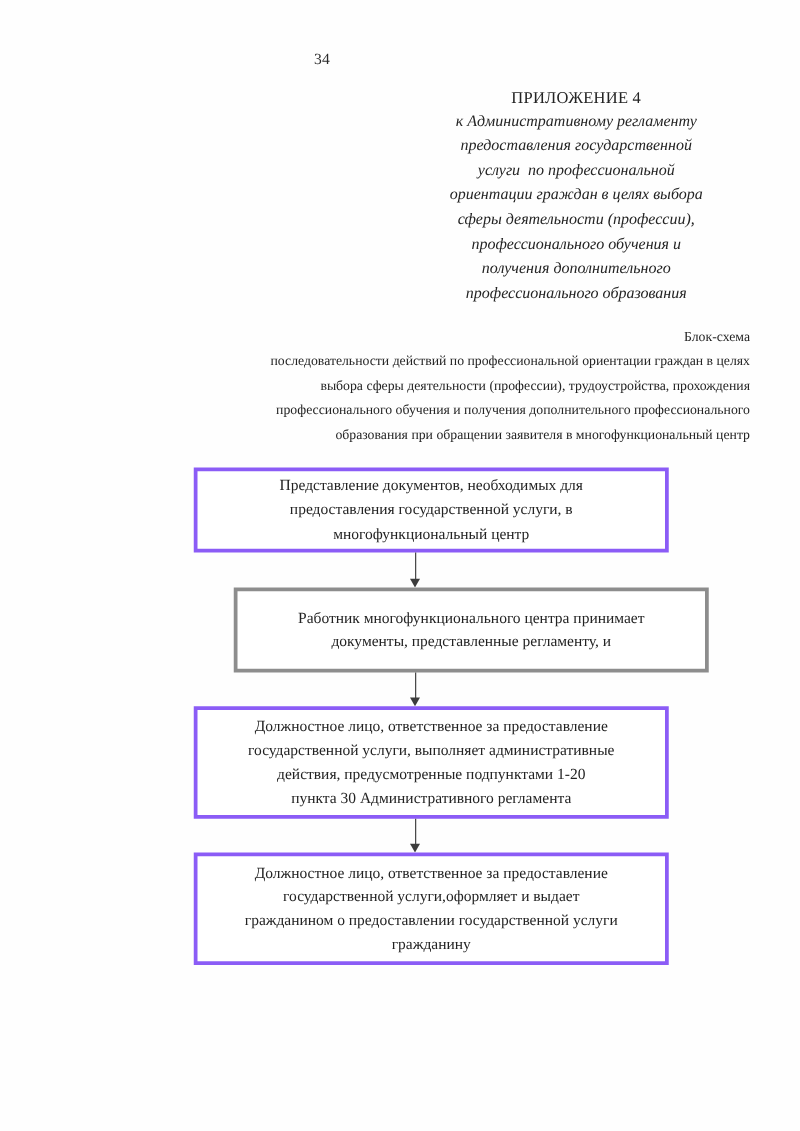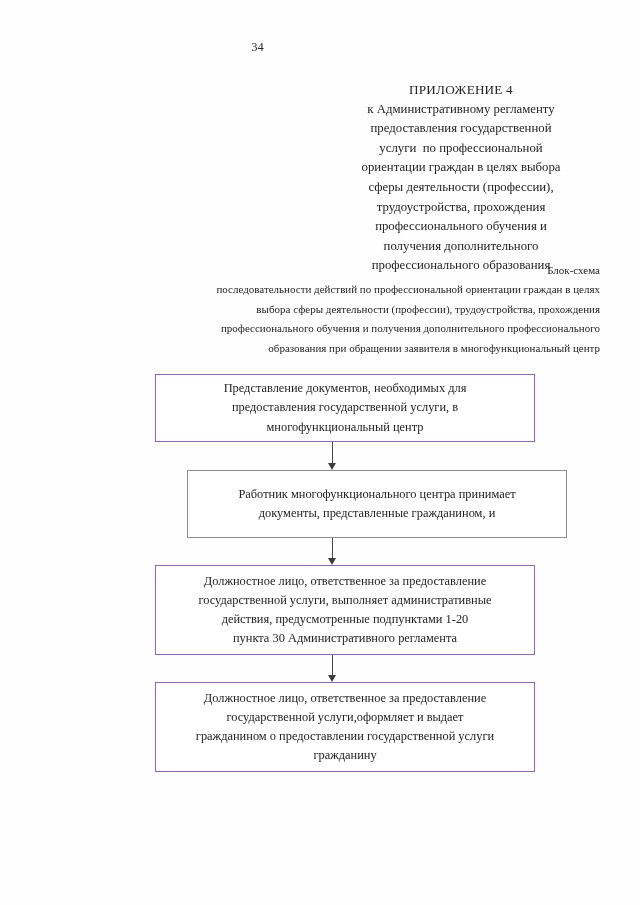--- a/index.html
+++ b/index.html
@@ -38,30 +38,30 @@
   
   .appendix-block {
     position: absolute;
     top: 68px;
     left: 322px;
     width: 278px;
     text-align: center;
     font-size: 12.8px;
     line-height: 19.6px;
     color: #242424;
-    margin-top: 12px;
   }
   .appendix-block .appendix-title {
     display: block;
     font-size: 13.2px;
     letter-spacing: 0.2px;
   }
   .appendix-block .appendix-line {
     display: block;
     white-space: pre;
+    font-style: italic;
   }
 
   
   .doc-title {
     position: absolute;
     top: 261px;
     left: 40px;
     width: 560px;
     text-align: right;
     font-size: 11px;
@@ -83,21 +83,21 @@
     width: 640px;
     height: 905px;
     pointer-events: none;
   }
 
   .flow-box {
     position: absolute;
     left: 155px;
     width: 380px;
     box-sizing: border-box;
-    border: 1px solid #8b5cf6;
+    border: 3px solid #8b5cf6;
     background: #ffffff;
     display: flex;
     align-items: center;
     justify-content: center;
     pointer-events: auto;
   }
   .flow-box .box-text {
     display: block;
     width: 100%;
     text-align: center;
@@ -157,21 +157,20 @@
 
   <div class="page-number">34</div>
 
   <div class="appendix-block">
     <span class="appendix-title">ПРИЛОЖЕНИЕ 4</span>
     <span class="appendix-line">к Административному регламенту</span>
     <span class="appendix-line">предоставления государственной</span>
     <span class="appendix-line">услуги  по профессиональной</span>
     <span class="appendix-line">ориентации граждан в целях выбора</span>
     <span class="appendix-line">сферы деятельности (профессии),</span>
-    <span class="appendix-line">трудоустройства, прохождения</span>
     <span class="appendix-line">профессионального обучения и</span>
     <span class="appendix-line">получения дополнительного</span>
     <span class="appendix-line">профессионального образования</span>
   </div>
 
   <div class="doc-title">
     <span class="title-main">Блок-схема</span>
     <span class="title-line">последовательности действий по профессиональной ориентации граждан в целях</span>
     <span class="title-line">выбора сферы деятельности (профессии), трудоустройства, прохождения</span>
     <span class="title-line">профессионального обучения и получения дополнительного профессионального</span>
@@ -189,21 +188,21 @@
     </div>
 
     <div class="connector" id="connector-1">
       <span class="shaft"></span>
       <span class="head"></span>
     </div>
 
     <div class="flow-box" id="flow-box-2">
       <span class="box-text">
         <span class="box-line">Работник многофункционального центра принимает</span>
-        <span class="box-line">документы, представленные гражданином, и</span>
+        <span class="box-line">документы, представленные регламенту, и</span>
       </span>
     </div>
 
     <div class="connector" id="connector-2">
       <span class="shaft"></span>
       <span class="head"></span>
     </div>
 
     <div class="flow-box" id="flow-box-3">
       <span class="box-text">

